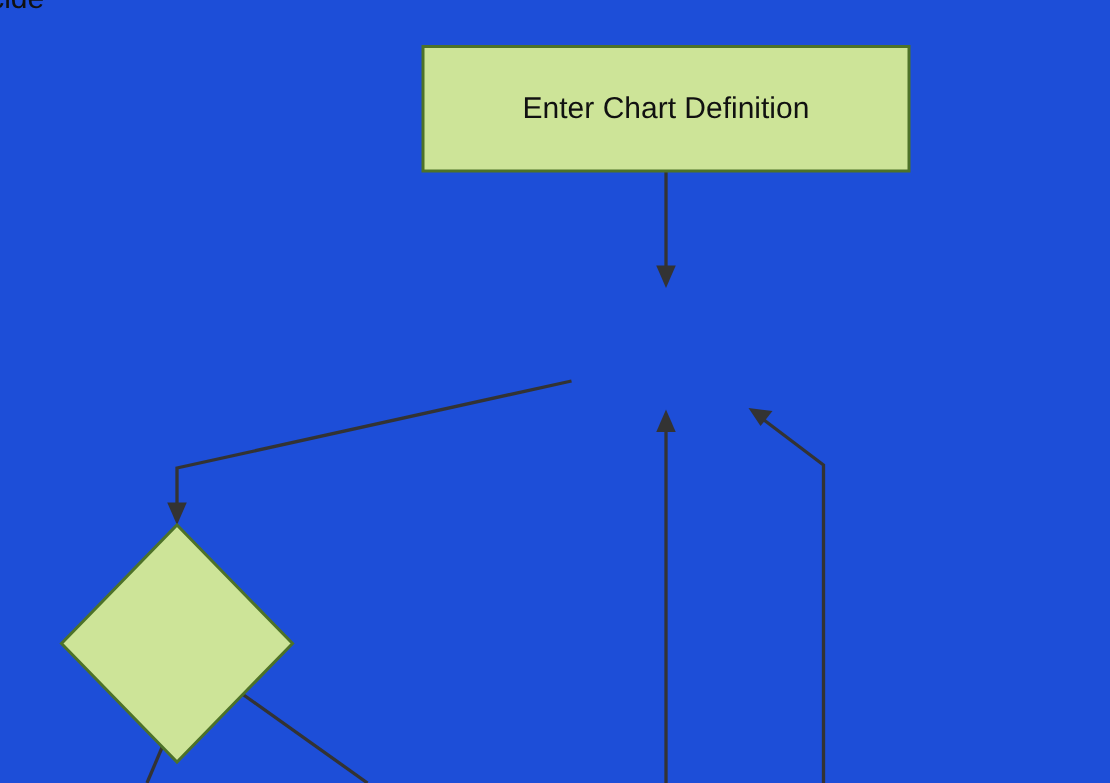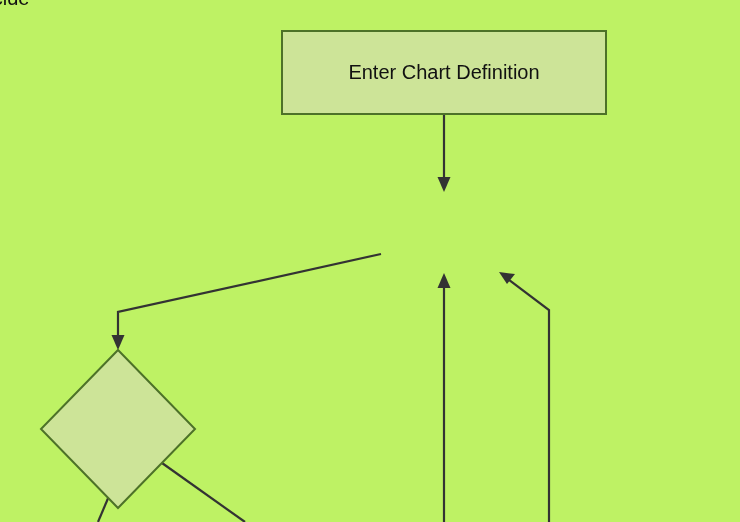--- a/index.html
+++ b/index.html
@@ -40,21 +40,21 @@
     stroke-linejoin: miter;
     stroke-linecap: butt;
   }
   .edge-head {
     stroke: none;
   }
 </style>
 </head>
 <body>
 
-<div id="diagram-canvas" style="background: #bef264;">
+<div id="diagram-canvas" style="background: #1d4ed8;">
   <svg id="flowchart-svg" viewBox="0 0 740 522" xmlns="http://www.w3.org/2000/svg">
 
     <g>
 
       <g>
         <path class="edge-path" d="M 444,114 L 444,186" stroke="#333333"></path>
         <path class="edge-head" d="M 444,192 L 437.5,177 L 450.5,177 Z" fill="#333333"></path>
       </g>
 
       <g>

